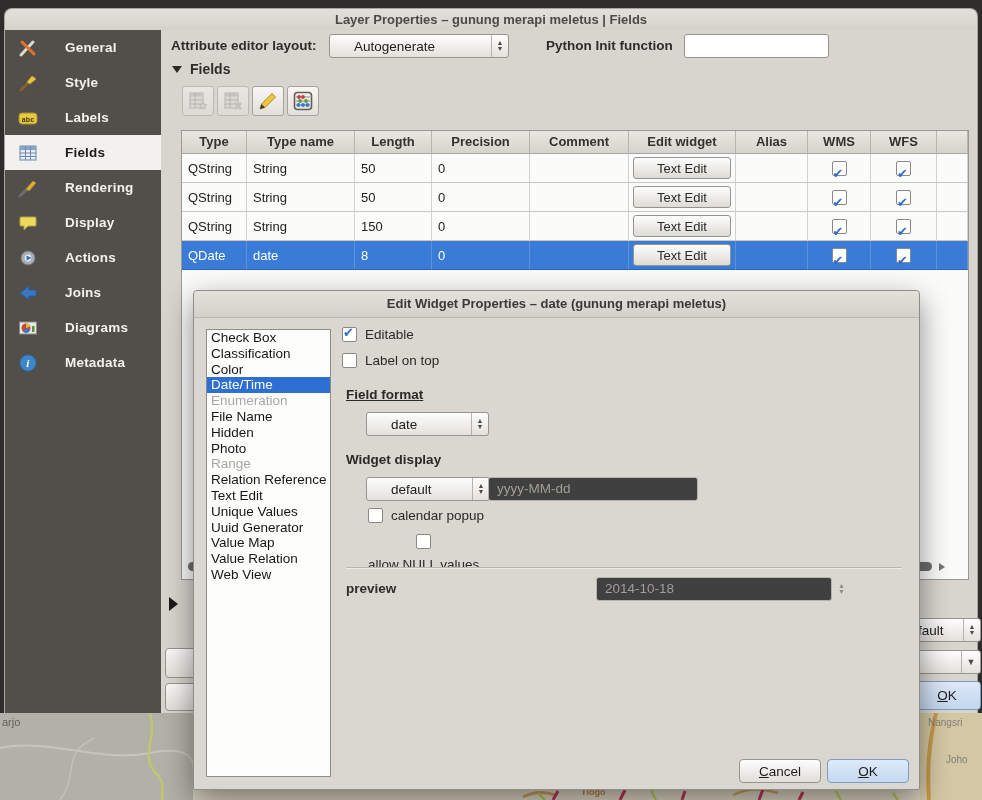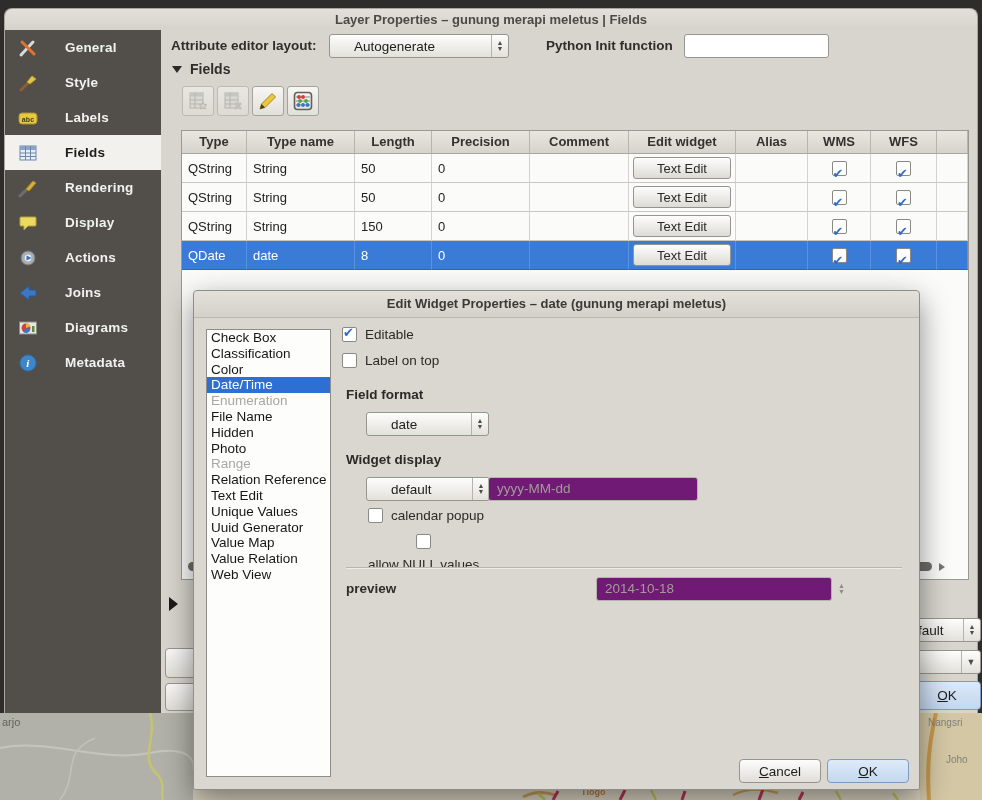--- a/index.html
+++ b/index.html
@@ -75,21 +75,21 @@
              background:linear-gradient(#e4e1db,#d4d1ca);border-bottom:1px solid #bcb9b2;border-radius:4px 4px 0 0;}
   .wlist{position:absolute;left:12px;top:24px;width:125px;height:448px;background:#fdfdfc;
          border:1px solid #8f8d88;box-sizing:border-box;overflow:hidden;margin-top:14px;}
   .witem{height:15.8px;line-height:15.8px;font-size:13.5px;padding-left:4px;color:#161616;white-space:nowrap;}
   .witem.sel{background:#2e6fd2;color:#fff;}
   .witem.dis{color:#a7a7a7;}
   .dcheck{position:absolute;display:flex;align-items:center;gap:8px;font-size:13.5px;color:#2b2a27;}
   .dlbl{position:absolute;font-size:13.5px;font-weight:700;color:#2b2a27;}
   .dlbl-n{position:absolute;font-size:13.5px;font-weight:600;color:#2e2d2a;}
   .dis-field{position:absolute;height:24px;box-sizing:border-box;border:1px solid #b7b4ad;border-radius:3px;
-             background:#701a75;font-size:13.5px;color:#a19d95;line-height:22px;padding-left:8px;}
+             background:#404040;font-size:13.5px;color:#a19d95;line-height:22px;padding-left:8px;}
   .sep{position:absolute;height:1px;background:#b9b6af;border-bottom:1px solid #ecebe7;}
   .dbtn{position:absolute;width:82px;height:24px;box-sizing:border-box;border:1px solid #97958f;border-radius:4px;
         background:linear-gradient(#fdfdfc,#e0ded8);font-size:13.5px;color:#1e1d1b;text-align:center;line-height:22px;}
   .dbtn.default{background:linear-gradient(#ddeaf9,#c5d8ef);border-color:#7d9cc2;}
   .mini-spin{position:absolute;display:flex;flex-direction:column;justify-content:center;font-size:7px;
              line-height:6px;color:#8f8c85;}
 </style>
 </head>
 <body>
 
@@ -405,21 +405,21 @@
 
     <div class="dcheck" style="left:148px;top:36px;">
       <span class="cb checked"></span>
       <span>Editable</span>
     </div>
     <div class="dcheck" style="left:148px;top:62px;">
       <span class="cb"></span>
       <span>Label on top</span>
     </div>
 
-    <div class="dlbl" style="left:152px;top:96px;">Field format</div>
+    <div class="dlbl" style="left:152px;top:96px;text-decoration:underline;">Field format</div>
     <div class="combo" style="left:172px;top:121px;width:123px;">
       <span class="ctext">date</span>
       <span class="spin">
           <span>▲</span>
           <span>▼</span>
         </span>
     </div>
 
     <div class="dlbl" style="left:152px;top:161px;">Widget display</div>
     <div class="combo" style="left:172px;top:186px;width:124px;">

